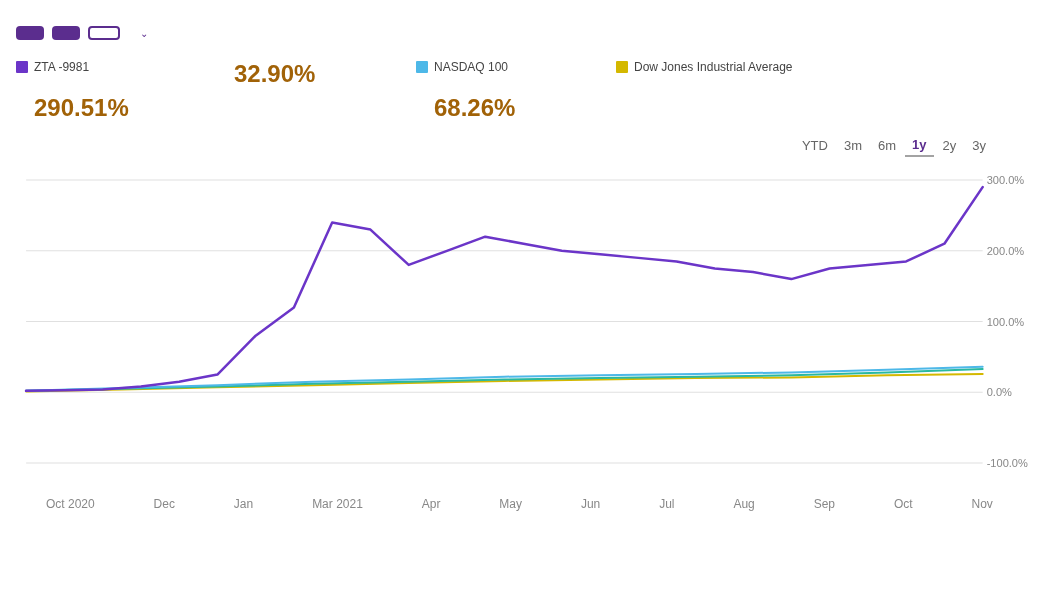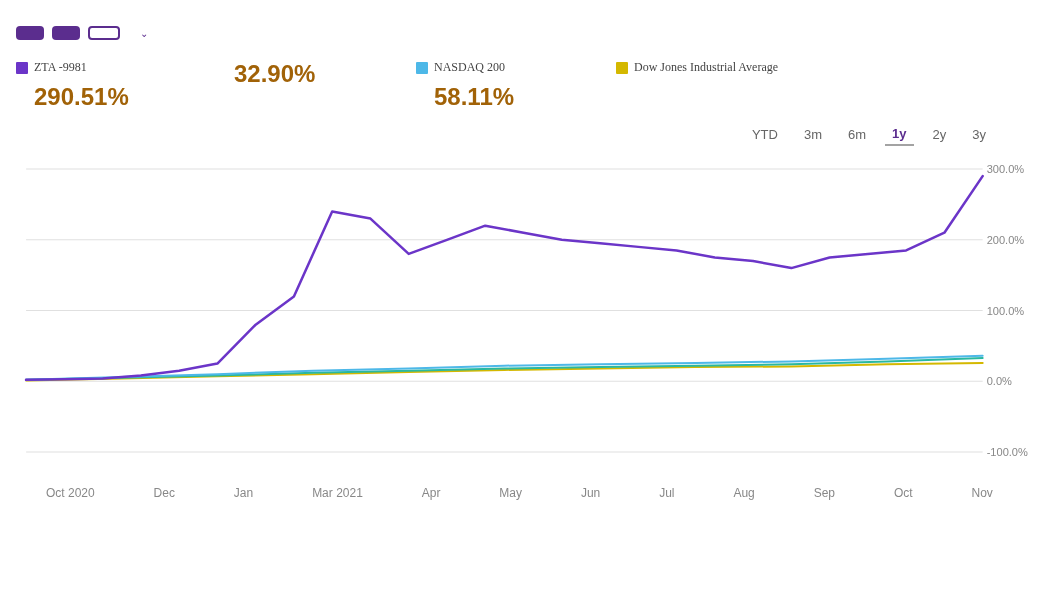--- a/index.html
+++ b/index.html
@@ -13,26 +13,26 @@
     .performance-desc strong { color: #5b2d8e; font-weight: bold; }
 
     .benchmark-buttons { display: flex; align-items: center; gap: 8px; margin-bottom: 20px; flex-wrap: wrap; }
     .btn-filled { background: #5b2d8e; color: #fff; border: none; border-radius: 4px; padding: 7px 14px; font-size: 13px; cursor: pointer; font-weight: 500; }
     .btn-outline { background: #fff; color: #5b2d8e; border: 2px solid #5b2d8e; border-radius: 4px; padding: 5px 14px; font-size: 13px; cursor: pointer; font-weight: 500; }
     .show-other { color: #5b2d8e; font-size: 13px; cursor: pointer; display: flex; align-items: center; gap: 4px; margin-left: 8px; }
     .show-other .chevron { font-size: 10px; }
 
     .legend-row { display: flex; align-items: flex-start; gap: 0; margin-bottom: 12px; }
     .legend-item { display: flex; flex-direction: column; min-width: 200px; }
-    .legend-label-row { display: flex; align-items: center; gap: 6px; margin-bottom: 8px; font-family: Liberation Serif, serif; }
+    .legend-label-row { display: flex; align-items: center; gap: 6px; margin-bottom: 20px; }
     .legend-dot { width: 12px; height: 12px; border-radius: 1px; flex-shrink: 0; }
     .legend-label { font-size: 12px; color: #444; }
     .legend-pct { font-size: 24px; font-weight: bold; color: #a16207; padding-left: 18px; }
 
-    .time-range-row { display: flex; justify-content: flex-end; align-items: center; gap: 12px; margin-bottom: 6px; padding-right: 40px; }
+    .time-range-row { display: flex; justify-content: flex-end; align-items: center; gap: 2px; margin-bottom: 6px; padding-right: 40px; }
     .time-btn { background: none; border: none; color: #666; font-size: 13px; cursor: pointer; padding: 3px 7px; border-radius: 3px; }
     .time-btn.active { color: #5b2d8e; border-bottom: 2px solid #a3a3a3; font-weight: bold; border-radius: 0; }
 
     .chart-container { position: relative; width: 100%; height: 330px; margin-bottom: 0; }
     .chart-svg { width: 100%; height: 100%; }
 
     .x-axis-labels { display: flex; justify-content: space-between; padding: 4px 40px 0 30px; font-size: 12px; color: #888; }
   </style>
 </head>
 <body>
@@ -63,23 +63,23 @@
       <span class="legend-label">ZTA -9981</span>
     </div>
     <div class="legend-pct">290.51%</div>
   </div>
     <div class="legend-item">
     <div class="legend-pct">32.90%</div>
   </div>
     <div class="legend-item">
     <div class="legend-label-row">
       <div class="legend-dot" style="background:#4db8e8"></div>
-      <span class="legend-label">NASDAQ 200</span>
+      <span class="legend-label">NASDAQ 100</span>
     </div>
-    <div class="legend-pct">58.11%</div>
+    <div class="legend-pct">68.26%</div>
   </div>
     <div class="legend-item">
     <div class="legend-label-row">
       <div class="legend-dot" style="background:#d4b800"></div>
       <span class="legend-label">Dow Jones Industrial Average</span>
     </div>
   </div>
   </div>
 
 <div class="time-range-row" id="time-range-row">

